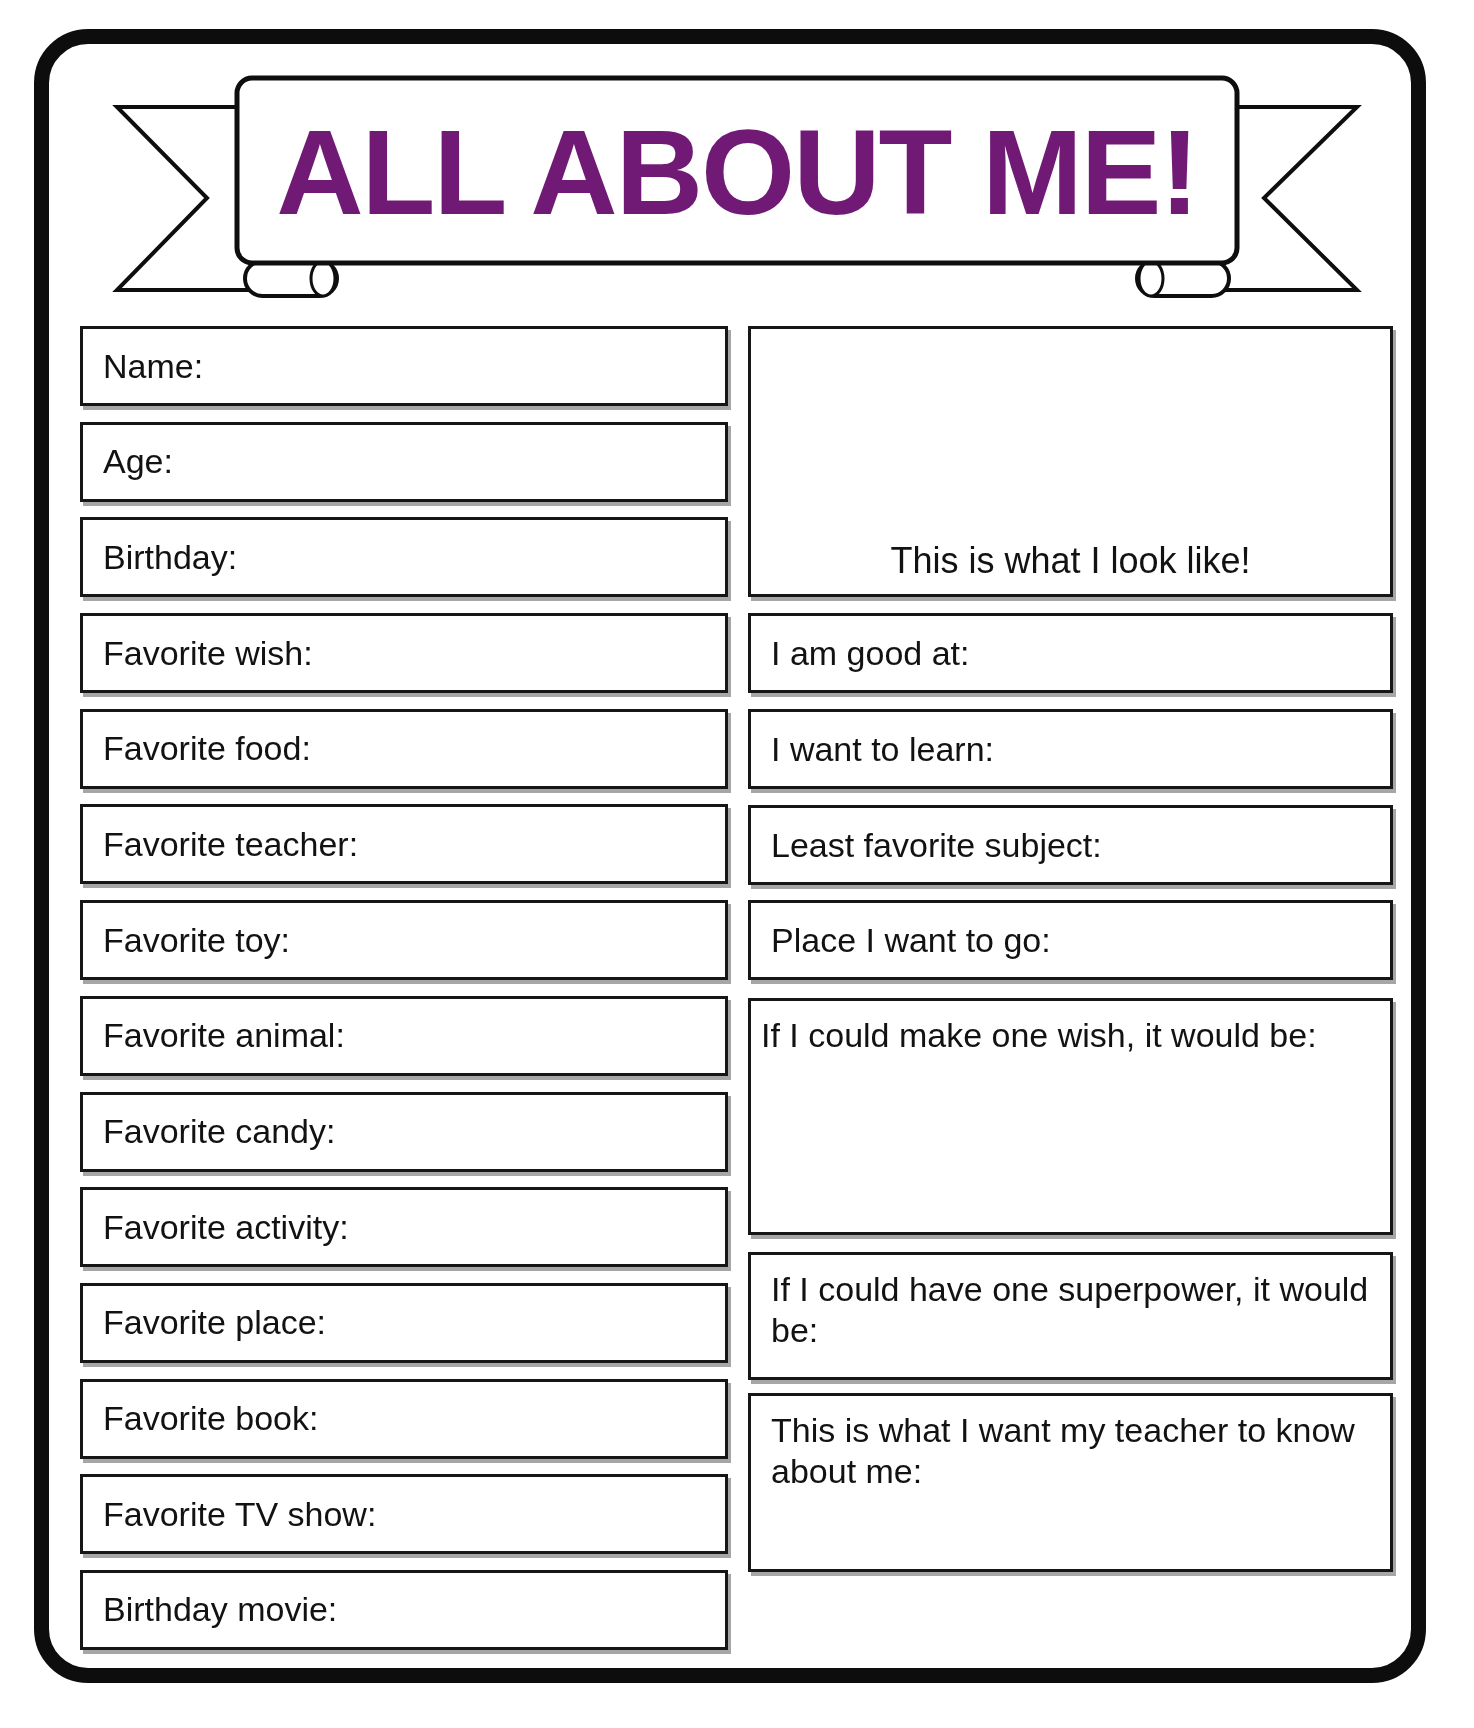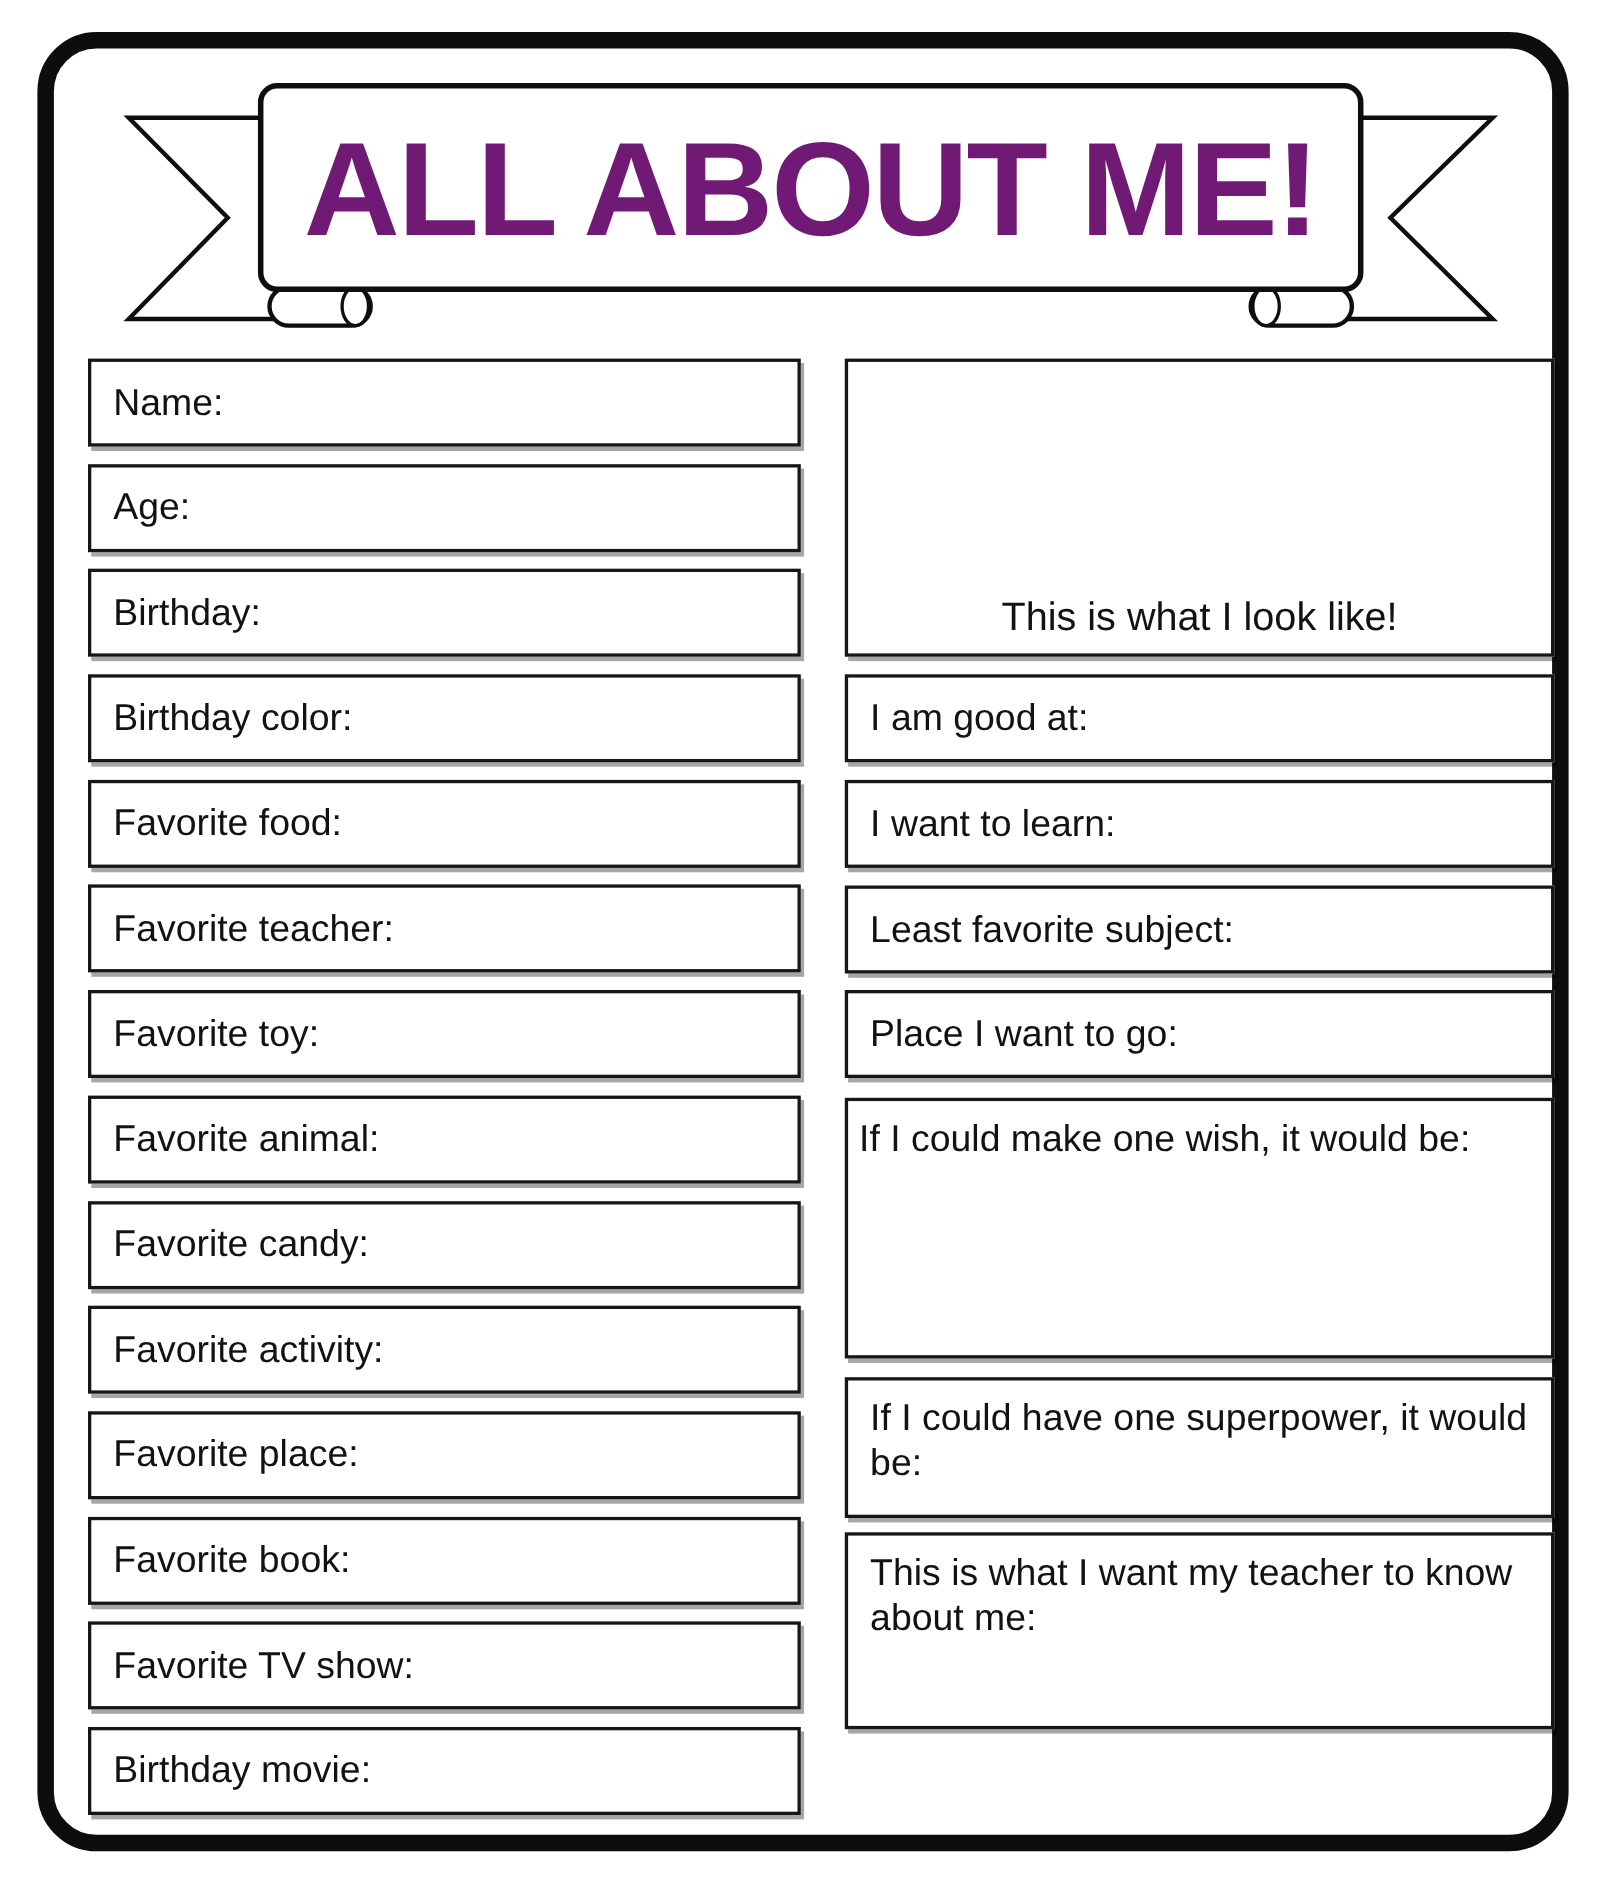--- a/index.html
+++ b/index.html
@@ -21,21 +21,21 @@
   .banner-svg{position:absolute;left:0;top:0;width:1474px;height:320px;}
   .title{
     position:absolute;left:237px;top:86px;width:1000px;height:172px;
     display:flex;align-items:center;justify-content:center;
     font-weight:bold;font-size:121px;letter-spacing:-2px;color:#701a75;
     white-space:nowrap;
   }
   
   .col{position:absolute;display:flex;flex-direction:column;}
   .col-left{left:80px;top:326px;width:648px;gap:15.7px;}
-  .col-right{left:748px;top:326px;width:645px;margin-left:20px;}
+  .col-right{left:748px;top:326px;width:645px;}
   .box{
     box-sizing:border-box;border:3px solid #161616;background:#ffffff;
     box-shadow:3px 4px 0 rgba(0,0,0,0.35);
     display:flex;align-items:center;padding:0 20px;
     font-size:34px;color:#121212;
   }
   .col-left .box{height:80px;}
   .box.tall{align-items:flex-start;padding-top:14px;line-height:1.22;}
   .h-photo{height:271px;align-items:flex-end;justify-content:center;padding:0 10px 12px 10px;font-size:36px;}
   .h-s{height:80px;}
@@ -75,21 +75,21 @@
     <div class="box">
         <span class="label">Name:</span>
       </div>
     <div class="box">
         <span class="label">Age:</span>
       </div>
     <div class="box">
         <span class="label">Birthday:</span>
       </div>
     <div class="box">
-        <span class="label">Birthday color:</span>
+        <span class="label">Favorite wish:</span>
       </div>
     <div class="box">
         <span class="label">Favorite food:</span>
       </div>
     <div class="box">
         <span class="label">Favorite teacher:</span>
       </div>
     <div class="box">
         <span class="label">Favorite toy:</span>
       </div>

